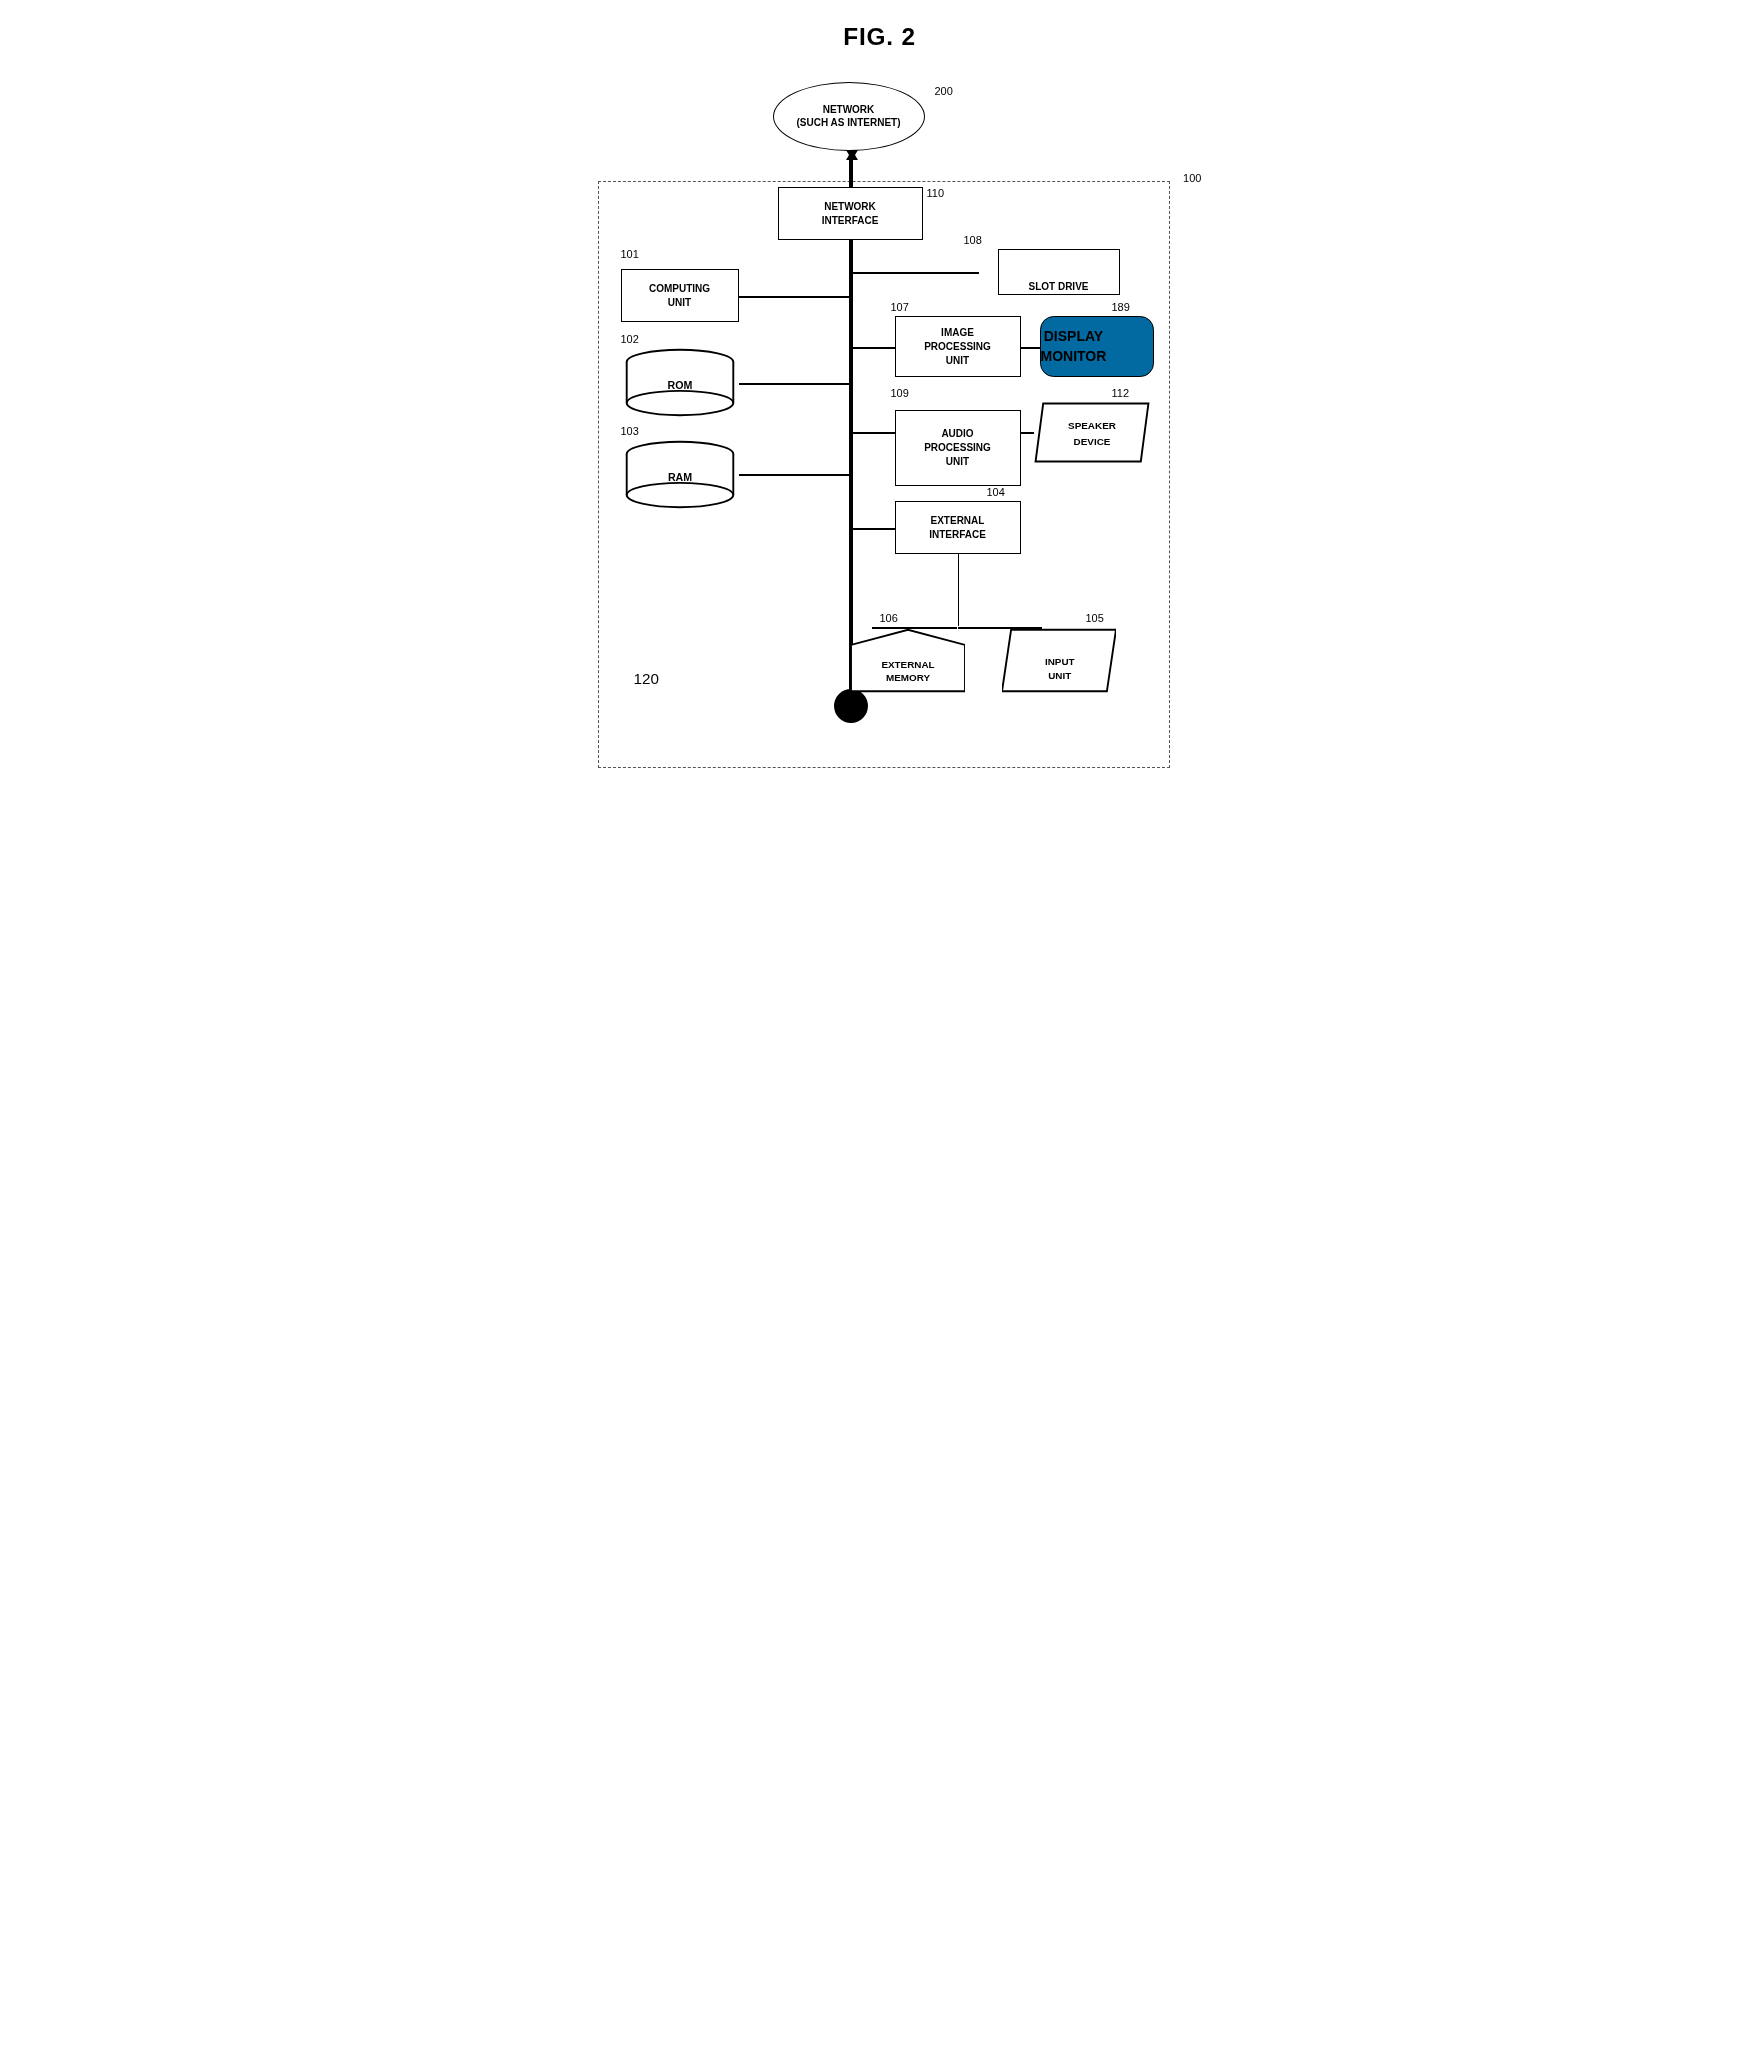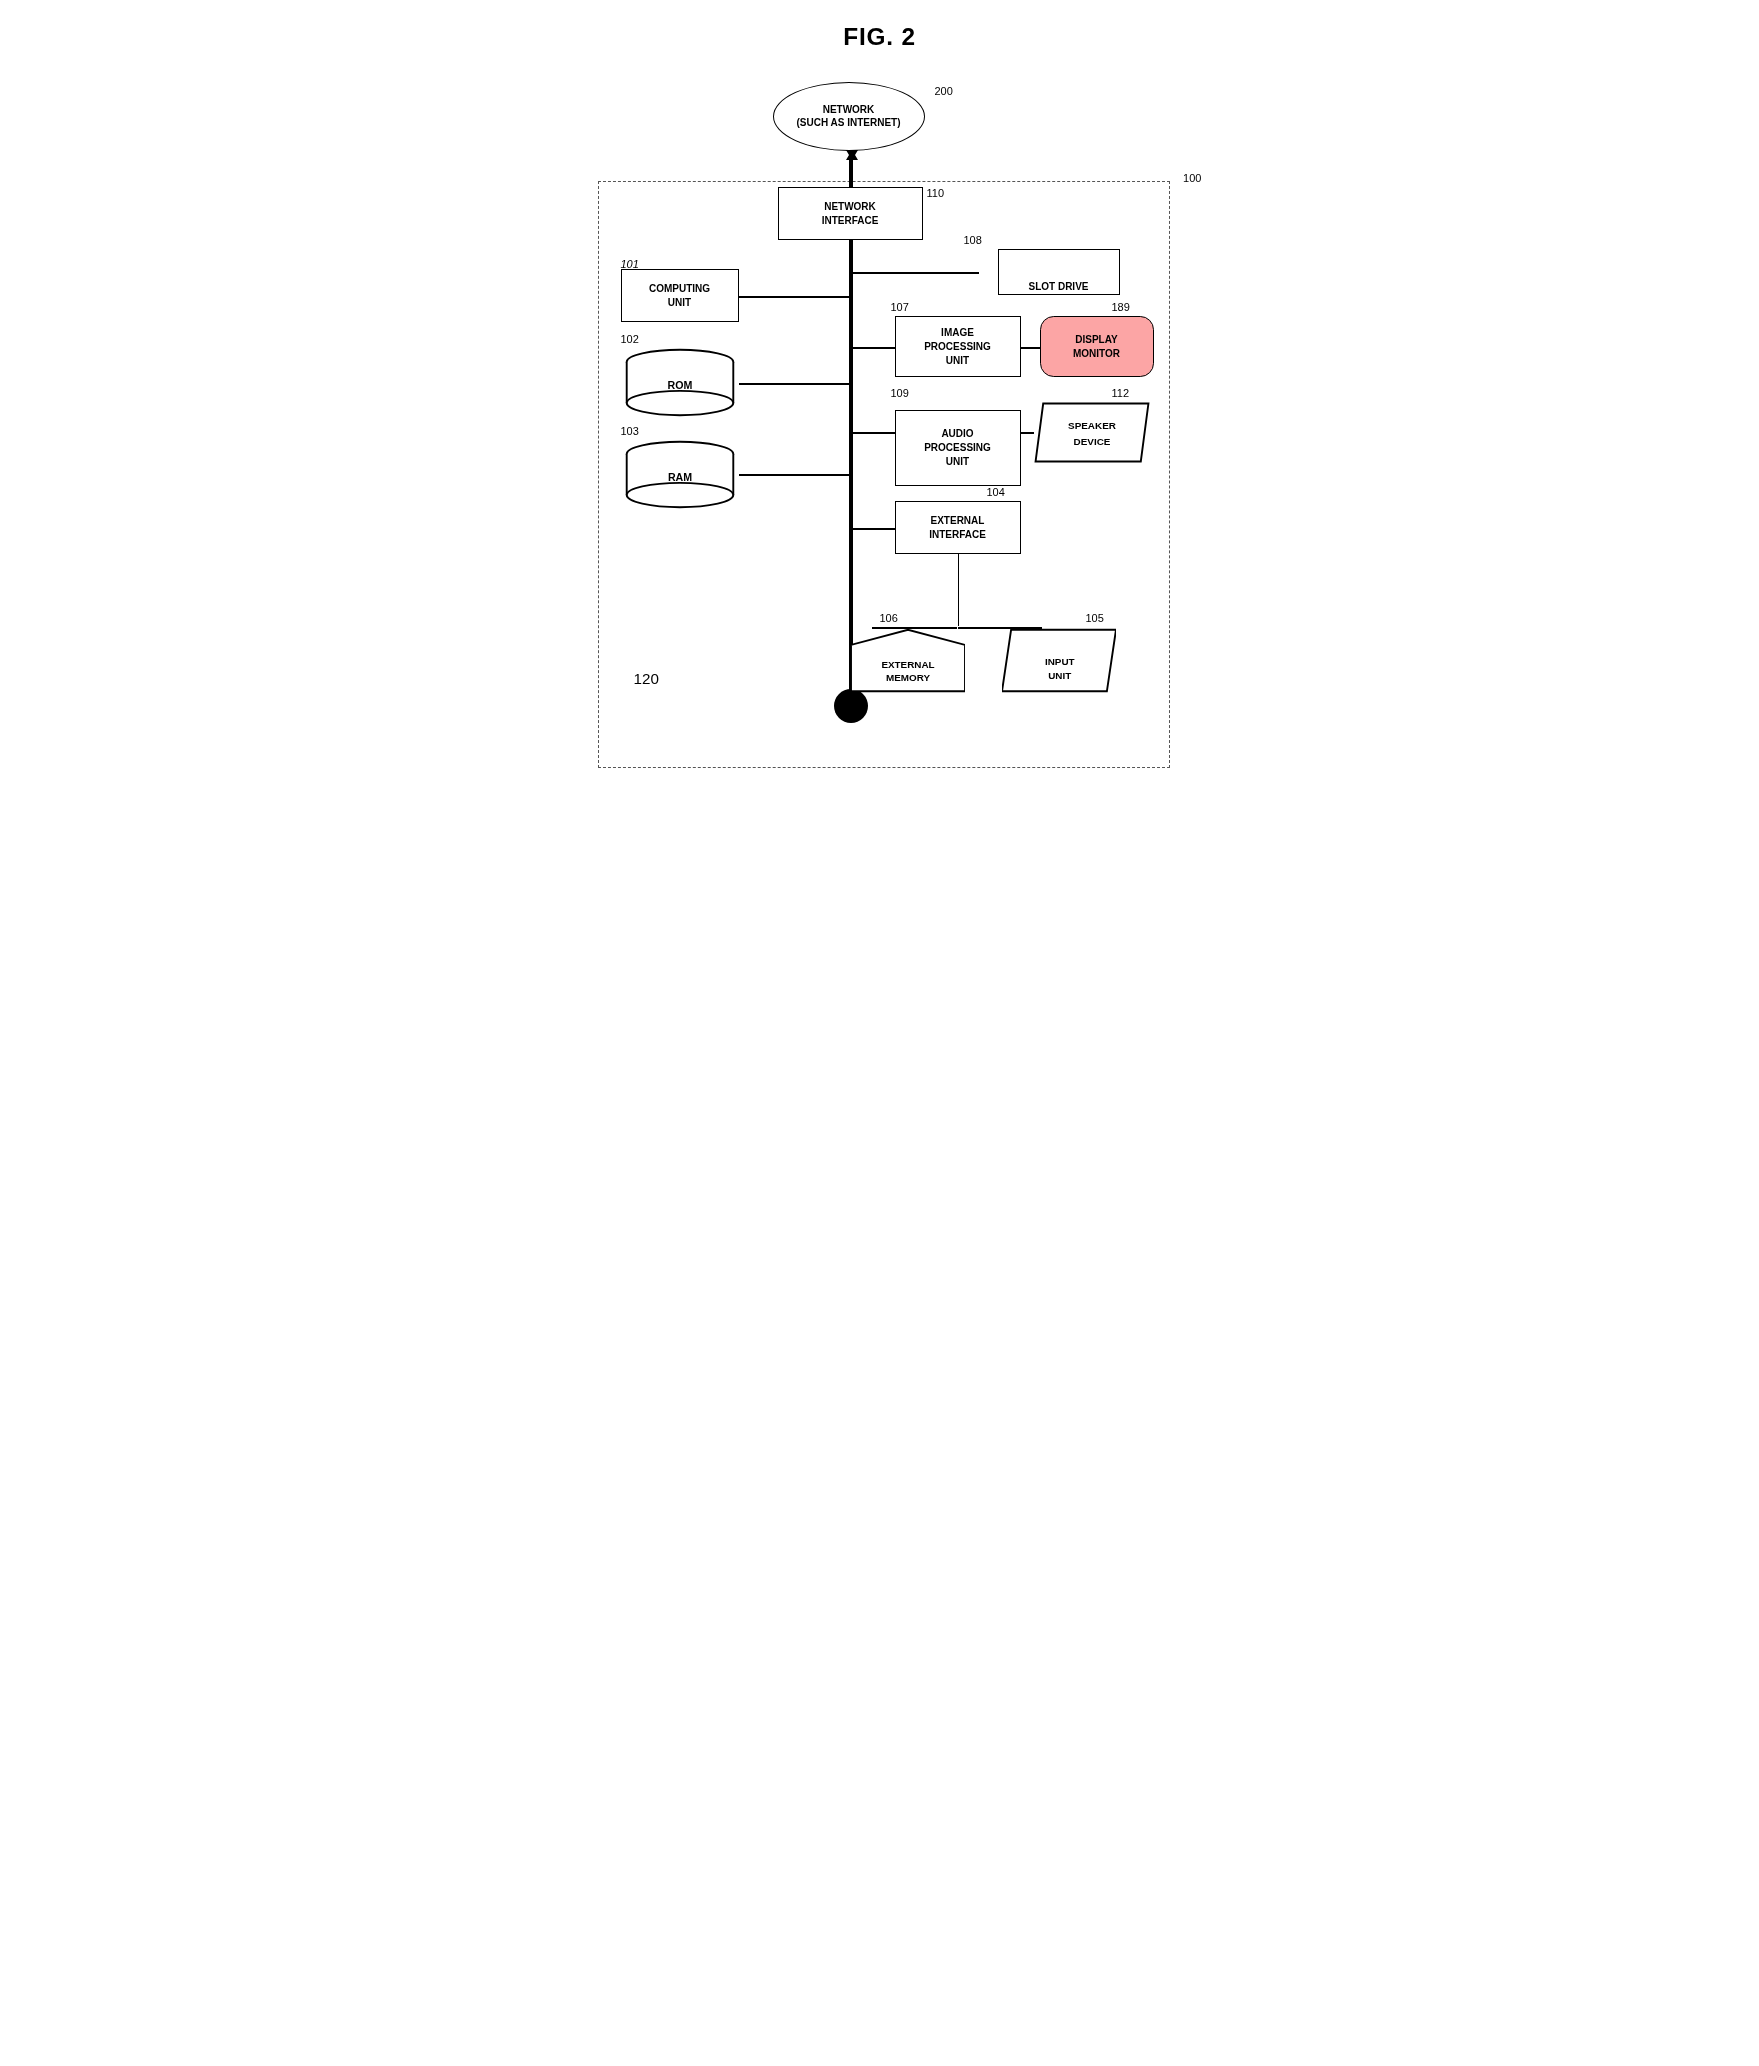--- a/index.html
+++ b/index.html
@@ -118,27 +118,26 @@
     .ref-label {
       position: absolute;
       font-size: 11px;
       font-weight: normal;
       z-index: 20;
     }
     
     .rounded-box {
       position: absolute;
       border: 1.9px solid #000;
-      background: #fca5a5;
+      background: #0369a1;
       border-radius: 13.7px;
       display: flex;
       align-items: center;
-      justify-content: center;
-      text-align: center;
-      font-size: 10px;
+      text-align: center;
+      font-size: 14px;
       font-weight: bold;
       line-height: 1.4;
       z-index: 10;
     }
     .label-120 {
       position: absolute;
       left: 82px;
       top: 596px;
       font-size: 15.2px;
     }
@@ -174,21 +173,21 @@
     <div class="label-120">120</div>
 
     <div class="box" style="left:226px; top:113px; width:145px; height:53px;">
       <span>NETWORK<br>INTERFACE</span>
     </div>
     <div class="ref-label" style="left:375px; top:113px;">110</div>
 
     <div class="box" style="left:69px; top:195px; width:118px; height:53px;">
       <span>COMPUTING<br>UNIT</span>
     </div>
-    <div class="ref-label" style="left:69px; top:184px;font-style:italic;">101</div>
+    <div class="ref-label" style="left:69px; top:174px;">101</div>
 
     <div class="hline" style="left:187px; top:222px; width:112px;"></div>
 
     <div class="cylinder" style="left:69px; top:274px; width:118px; height:69px;">
       <svg width="118" height="69" viewBox="0 0 155 90">
         <ellipse cx="77.5" cy="18" rx="70" ry="16" fill="white" stroke="black" stroke-width="2.5"></ellipse>
         <rect x="7.5" y="18" width="140" height="54" fill="white" stroke="none"></rect>
         <line x1="7.5" y1="18" x2="7.5" y2="72" stroke="black" stroke-width="2.5"></line>
         <line x1="147.5" y1="18" x2="147.5" y2="72" stroke="black" stroke-width="2.5"></line>
         <ellipse cx="77.5" cy="72" rx="70" ry="16" fill="white" stroke="black" stroke-width="2.5"></ellipse>

